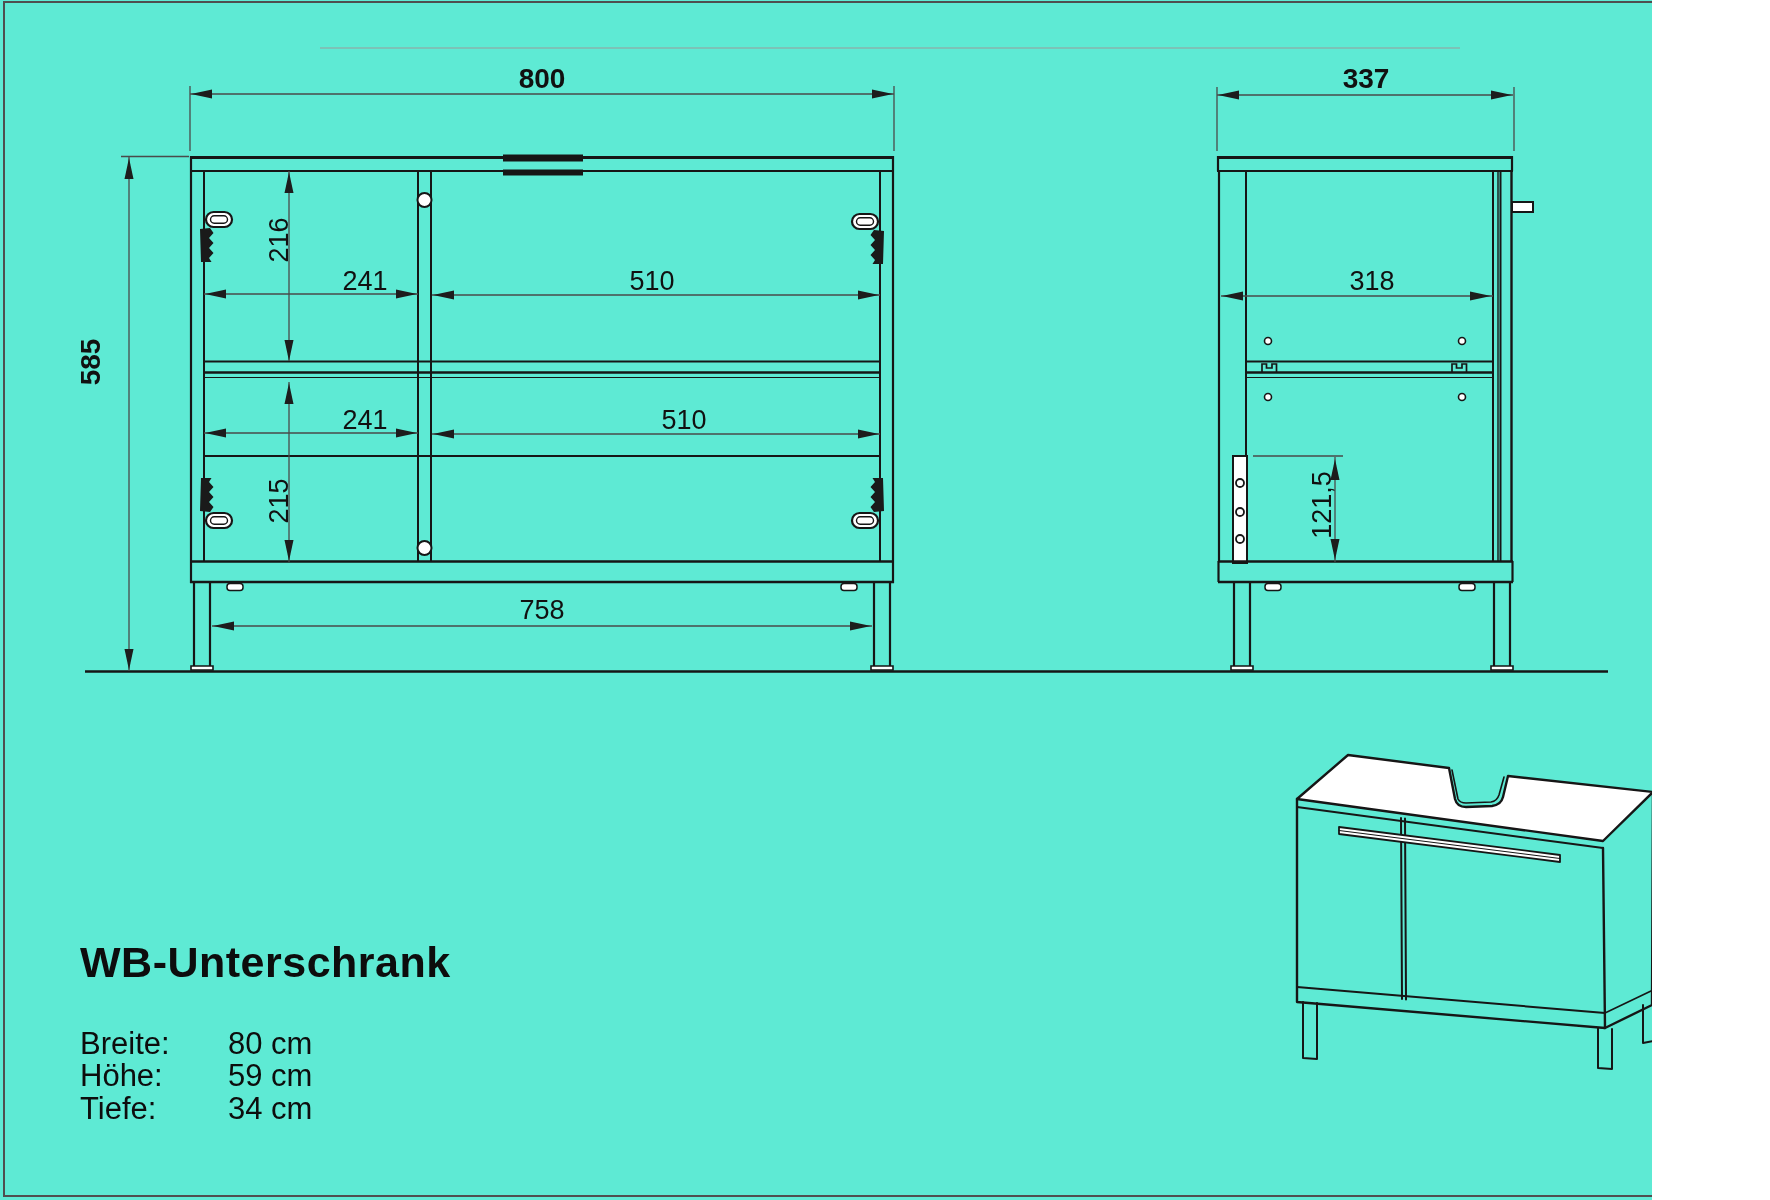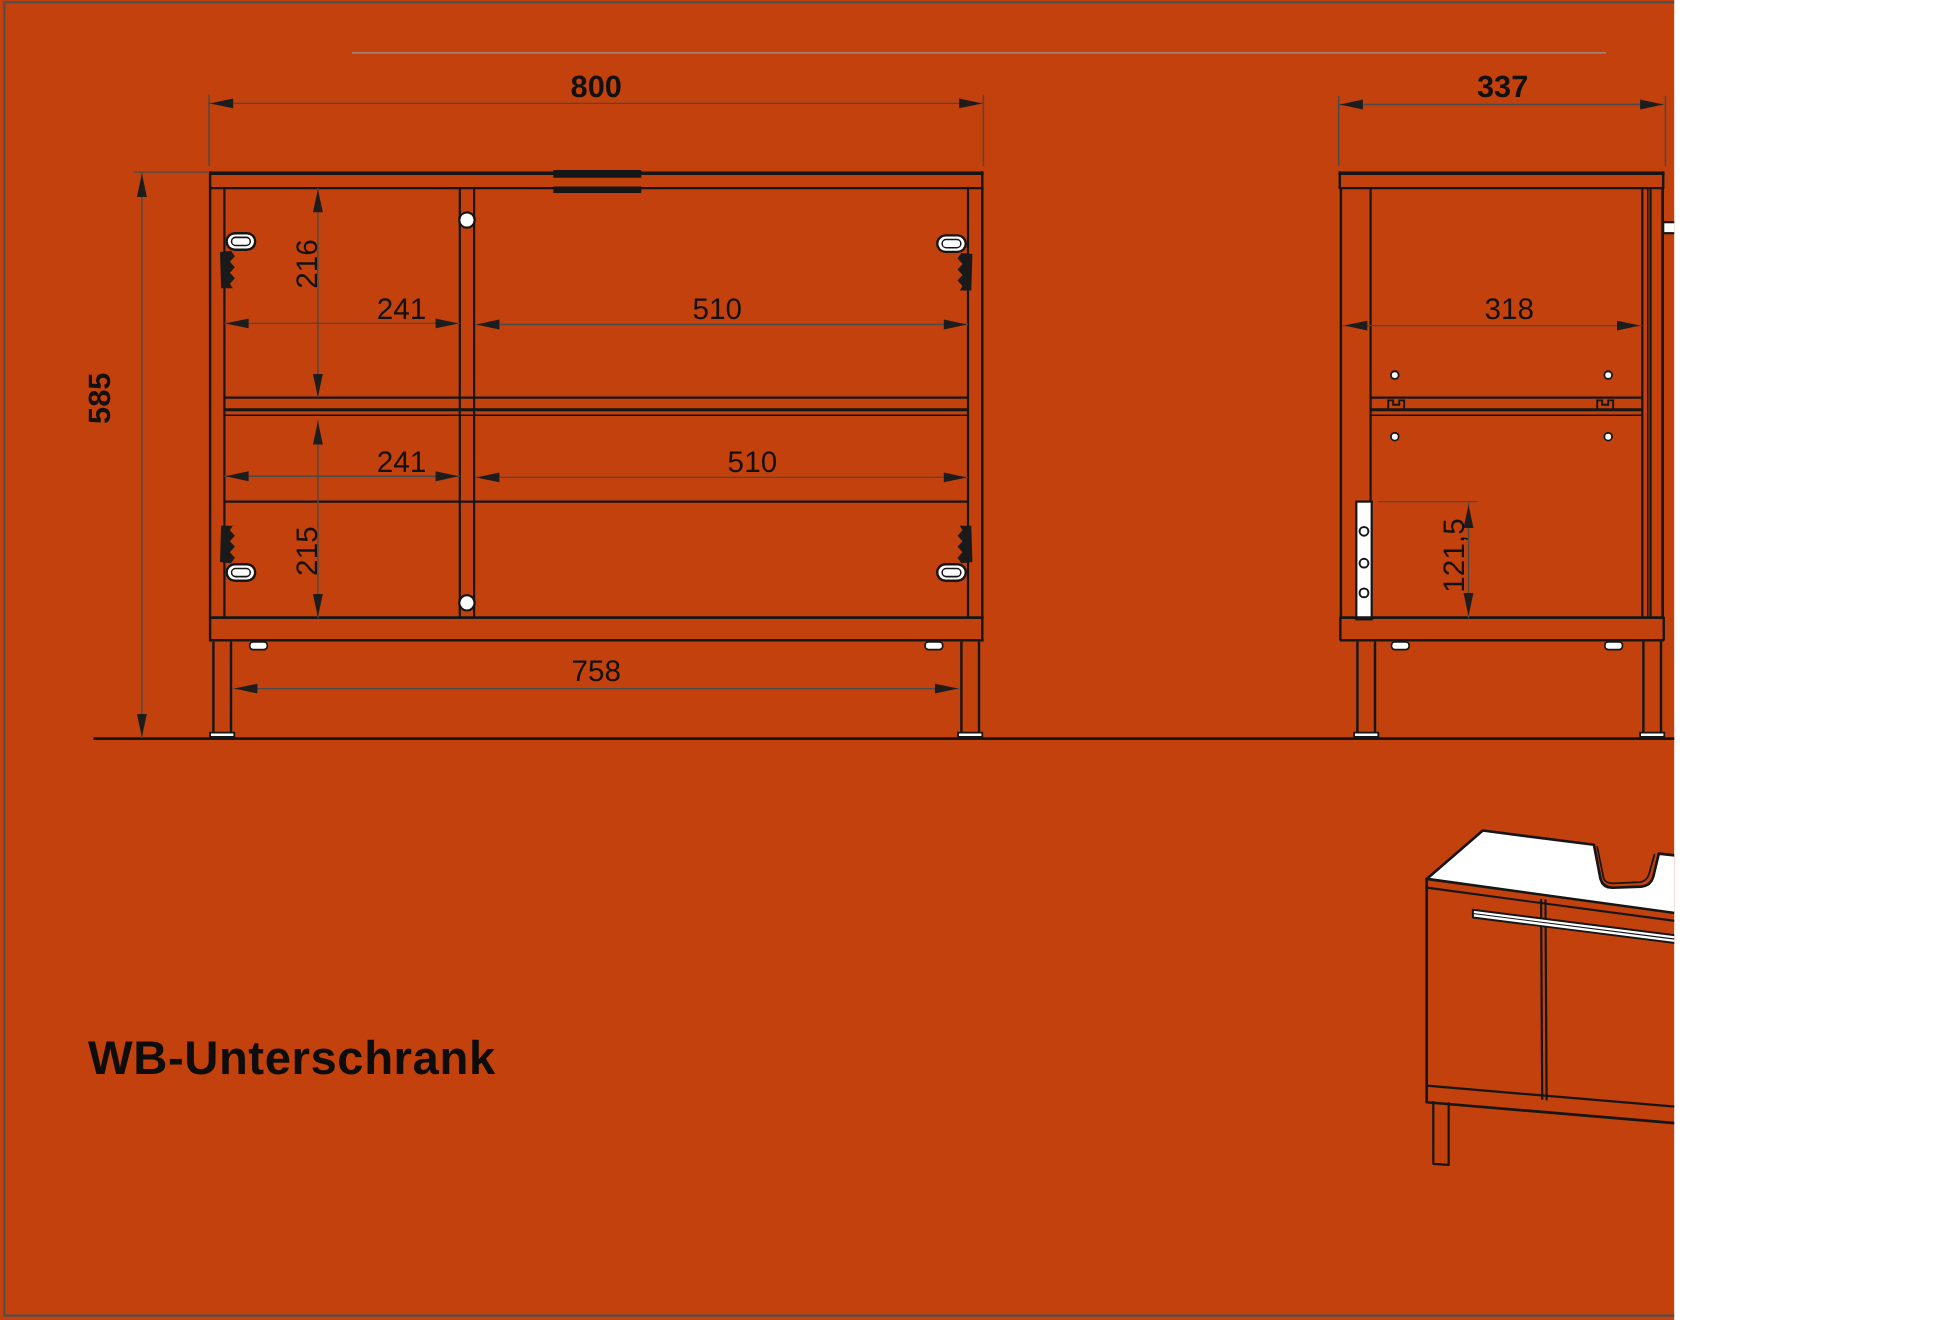--- a/index.html
+++ b/index.html
@@ -1,17 +1,17 @@
 <!DOCTYPE html>
 <html><head>
 <meta charset="utf-8">
 <style>
   html,body{margin:0;padding:0;background:#fff;}
   .page{
-    position:relative;width:1522px;height:1200px;background:#c2410c;overflow:hidden;
+    position:relative;width:1652px;height:1200px;background:#5eead4;overflow:hidden;
     font-family:"Liberation Sans",sans-serif;
   }
   svg{position:absolute;left:0;top:0;}
   .ol{stroke:#161616;fill:none;}
   .dim{stroke:#4a4a4a;stroke-width:1.3;fill:none;}
   .ah{fill:#1d1d1d;stroke:none;}
   .dt{font:400 27px "Liberation Sans",sans-serif;fill:#111;text-anchor:middle;}
   .dtb{font:700 28px "Liberation Sans",sans-serif;fill:#111;text-anchor:middle;}
   .title-block{
     position:absolute;left:80px;top:938px;
@@ -227,14 +227,28 @@
     <path d="M1339,830.5 L1560,858.5" stroke-width="1"></path>
 
     <path d="M1303,1002 V1058 L1317,1059 V1003" stroke-width="2"></path>
     <path d="M1598,1028 V1068 L1612,1069 V1029" stroke-width="2"></path>
     <path d="M1643,1005 V1043 L1653,1041 V1004" stroke-width="2"></path>
   </g>
 </svg>
 
   <div class="title-block">WB-Unterschrank</div>
 
+  <div class="spec-table">
+    <div class="spec-row">
+      <span class="spec-label">Breite:</span>
+      <span class="spec-value">80 cm</span>
+    </div>
+    <div class="spec-row">
+      <span class="spec-label">Höhe:</span>
+      <span class="spec-value">59 cm</span>
+    </div>
+    <div class="spec-row">
+      <span class="spec-label">Tiefe:</span>
+      <span class="spec-value">34 cm</span>
+    </div>
+  </div>
 
 </div>
 
 </body></html>

